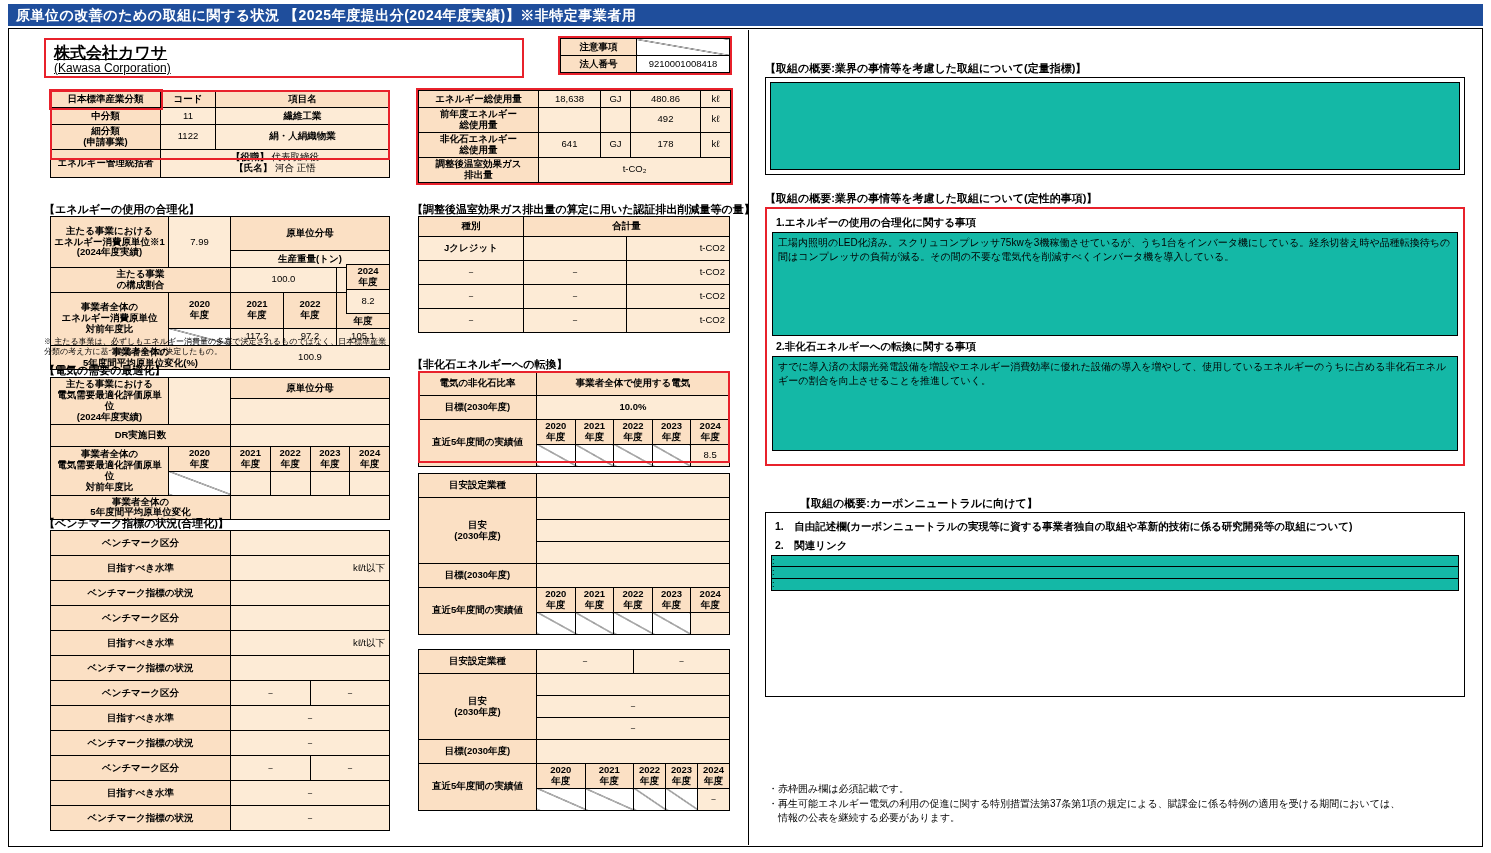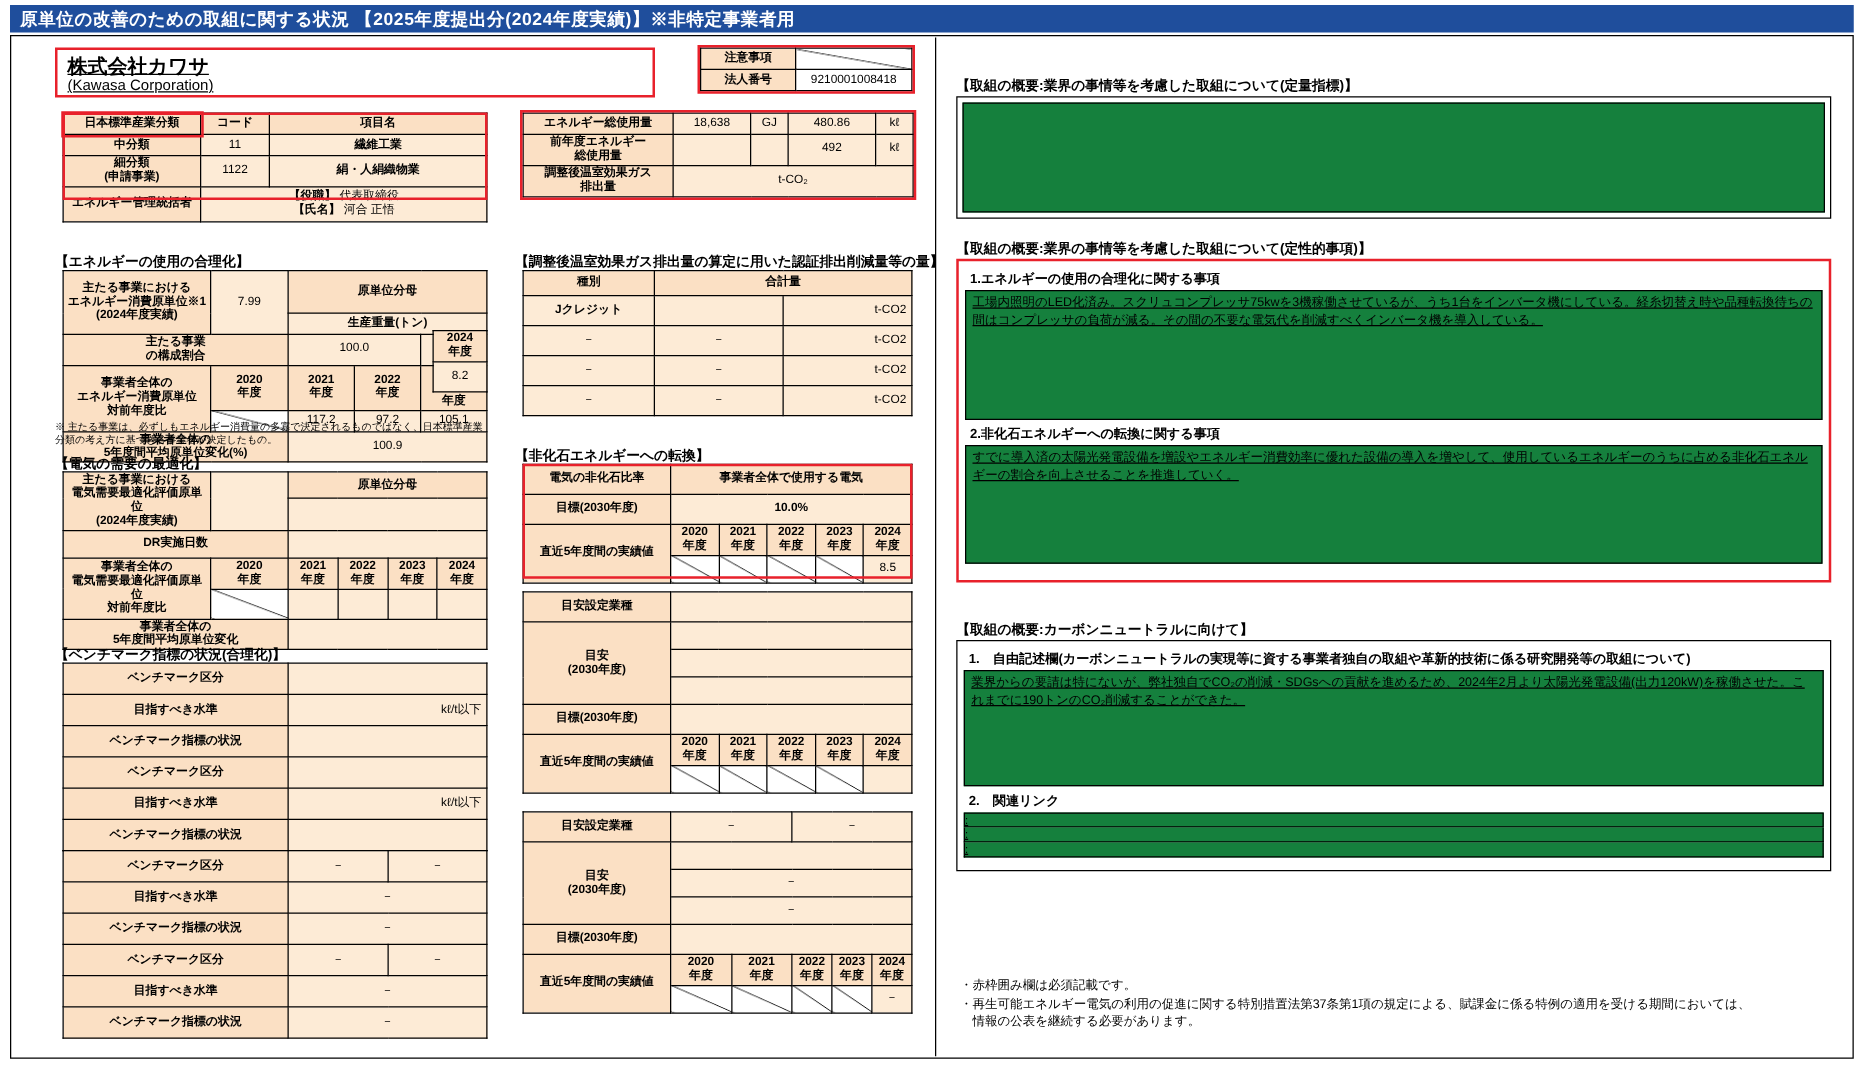--- a/index.html
+++ b/index.html
@@ -75,21 +75,21 @@
 
   
   .diag{
     background:
       linear-gradient(to top right, transparent calc(50% - 0.6px), #000 50%, transparent calc(50% + 0.6px));
   }
 
   
   .rbox{ border:1px solid #000; background:#fff; }
   .rboxhdr{ font-size:11px; font-weight:bold; }
-  .innerbeige{ background:#15803d; border:1px solid #000;text-decoration:underline; }
+  .innerbeige{ background:#14b8a6; border:1px solid #000; }
 
   .note{ font-size:10px; line-height:1.45; }
   .tiny{ font-size:8px; line-height:1.2; }
 </style>
 </head>
 <body>
 
 <div class="page">
 
   <div class="titlebar">原単位の改善のための取組に関する状況 【2025年度提出分(2024年度実績)】※非特定事業者用</div>
@@ -154,20 +154,28 @@
       <td class="beige" style="width:30px;">GJ</td>
       <td class="beige" style="width:70px;">480.86</td>
       <td class="beige" style="width:30px;">kℓ</td>
     </tr>
     <tr style="height:24px;margin-left:32px;">
       <td class="hdrbeige" style="white-space:pre-line;">前年度エネルギー
 総使用量</td>
       <td class="beige"></td>
       <td class="beige"></td>
       <td class="beige">492</td>
+      <td class="beige">kℓ</td>
+    </tr>
+    <tr style="height:24px;">
+      <td class="hdrbeige" style="white-space:pre-line;">非化石エネルギー
+総使用量</td>
+      <td class="beige">641</td>
+      <td class="beige">GJ</td>
+      <td class="beige">178</td>
       <td class="beige">kℓ</td>
     </tr>
     <tr style="height:24px;">
       <td class="hdrbeige" style="white-space:pre-line;">調整後温室効果ガス
 排出量</td>
       <td class="beige" colspan="4">t-CO₂</td>
     </tr>
   </tbody>
     </table>
 
@@ -505,24 +513,23 @@
     <div style="margin-bottom:4px;">
       <div style="font-size:10.5px; font-weight:bold; margin:2px 0 2px 4px;">1.エネルギーの使用の合理化に関する事項</div>
       <div class="innerbeige" style="height:104px; font-size:10px; line-height:1.35; text-align:left; padding:3px 5px;">工場内照明のLED化済み。スクリュコンプレッサ75kwを3機稼働させているが、うち1台をインバータ機にしている。経糸切替え時や品種転換待ちの間はコンプレッサの負荷が減る。その間の不要な電気代を削減すべくインバータ機を導入している。</div>
     </div>
     <div>
       <div style="font-size:10.5px; font-weight:bold; margin:2px 0 2px 4px;">2.非化石エネルギーへの転換に関する事項</div>
       <div class="innerbeige" style="height:95px; font-size:10px; line-height:1.35; text-align:left; padding:3px 5px;">すでに導入済の太陽光発電設備を増設やエネルギー消費効率に優れた設備の導入を増やして、使用しているエネルギーのうちに占める非化石エネルギーの割合を向上させることを推進していく。</div>
     </div>
   </div>
 
-  <div class="abs rboxhdr" style="left:765px; top:496px;">【取組の概要:カーボンニュートラルに向けて】</div>
+  <div class="abs rboxhdr" style="left:800px; top:496px;">【取組の概要:カーボンニュートラルに向けて】</div>
   <div class="abs rbox" style="left:765px; top:512px; width:700px; height:185px; padding:5px;">
     <div style="font-size:10.5px; font-weight:bold; margin:2px 0 2px 4px;">1.　自由記述欄(カーボンニュートラルの実現等に資する事業者独自の取組や革新的技術に係る研究開発等の取組について)</div>
-    <div class="innerbeige" style="height:93px; font-size:10px; line-height:1.35; text-align:left; padding:3px 5px;">業界からの要請は特にないが、弊社独自でCO₂の削減・SDGsへの貢献を進めるため、2024年2月より太陽光発電設備(出力120kW)を稼働させた。これまでに190トンのCO₂削減することができた。</div>
     <div style="font-size:10.5px; font-weight:bold; margin:5px 0 2px 4px;">2.　関連リンク</div>
     <div class="innerbeige" style="height:12px; font-size:9px;">:</div>
     <div class="innerbeige" style="height:12px; font-size:9px; border-top:none;">:</div>
     <div class="innerbeige" style="height:12px; font-size:9px; border-top:none;">:</div>
   </div>
 
   <div class="abs note" style="left:768px; top:782px; width:700px;">
     <div>・赤枠囲み欄は必須記載です。</div>
     <div>・再生可能エネルギー電気の利用の促進に関する特別措置法第37条第1項の規定による、賦課金に係る特例の適用を受ける期間においては、</div>
     <div>　情報の公表を継続する必要があります。</div>

